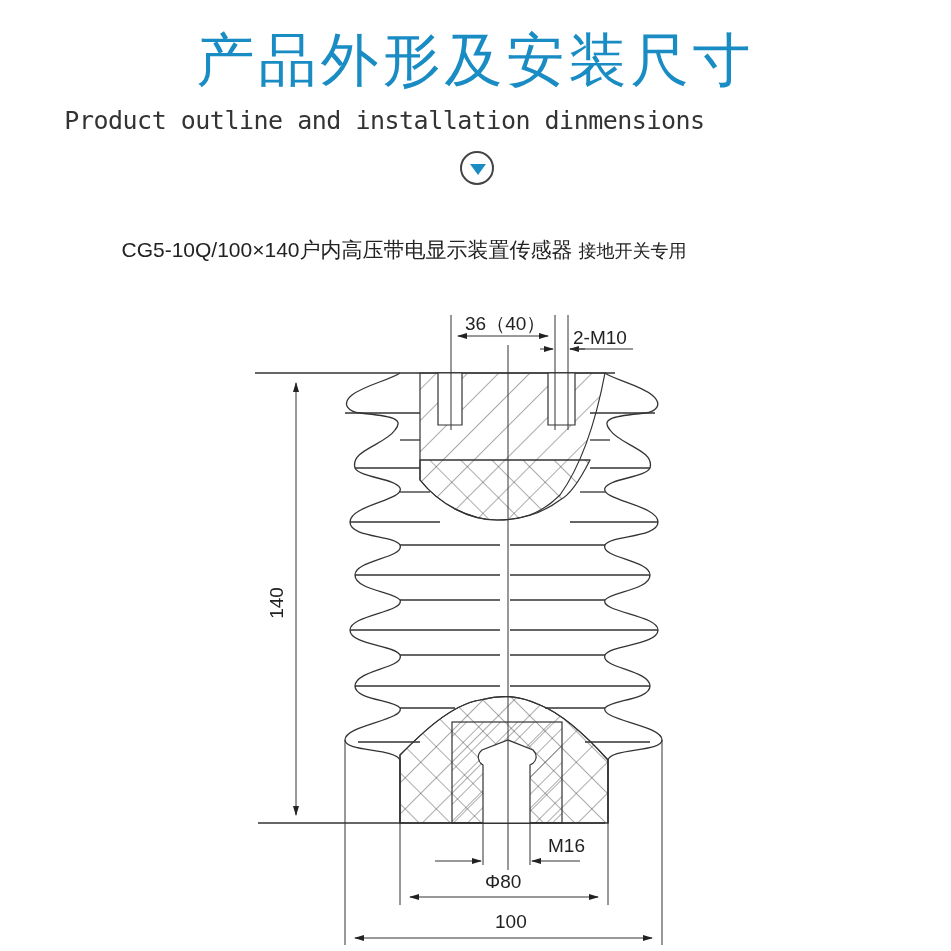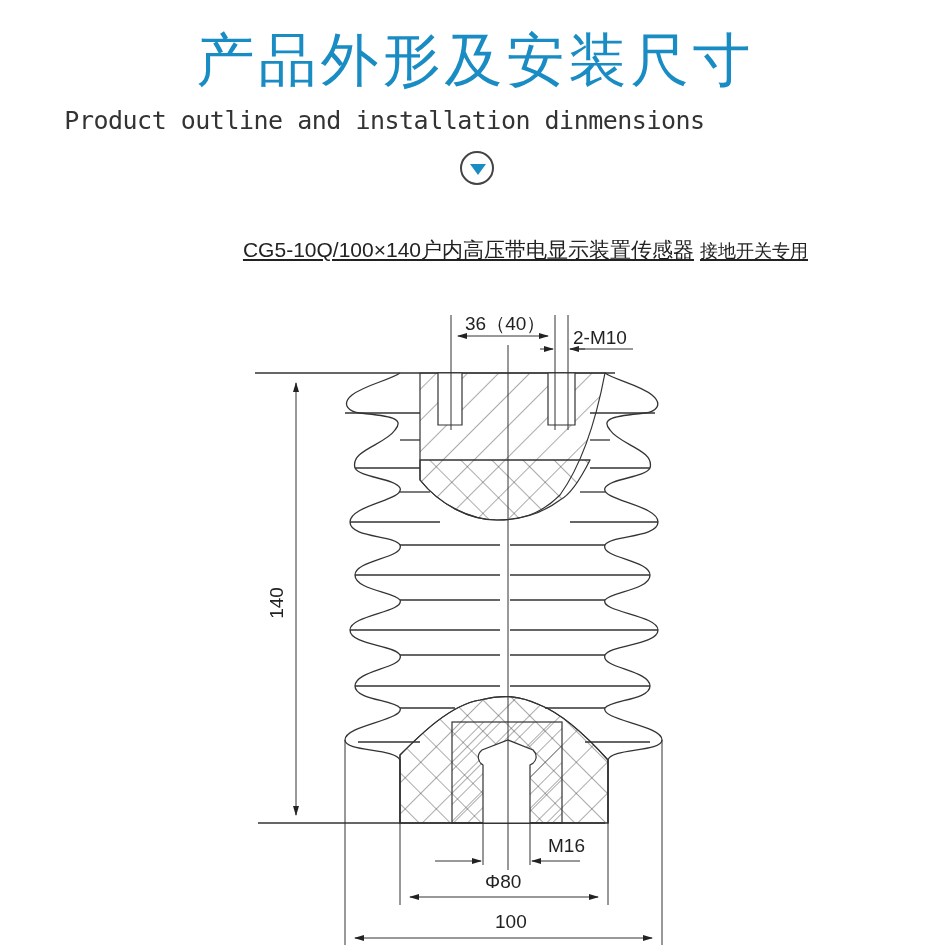--- a/index.html
+++ b/index.html
@@ -1,21 +1,21 @@
 <!DOCTYPE html>
 <html><head>
 <meta charset="utf-8">
 <style>
   html, body { margin: 0; padding: 0; background: #ffffff; }
   body { width: 951px; height: 951px; position: relative; overflow: hidden; font-family: "Liberation Sans", sans-serif; }
   .title-cn { position: absolute; top: 22px; left: 0; width: 951px; text-align: center; font-size: 58px; color: #1a8cc4; letter-spacing: 4px; font-family: "DejaVu Sans", sans-serif; }
   .title-en { position: absolute; top: 106px; left: 0; width: 769px; text-align: center; font-size: 25px; color: #333333; font-family: "DejaVu Sans Mono", monospace; letter-spacing: -0.5px; }
   .down-btn { position: absolute; top: 151px; left: 460px; width: 34px; height: 34px; border: 2px solid #444; border-radius: 50%; box-sizing: border-box; }
   .down-btn .tri { position: absolute; left: 8px; top: 11px; width: 0; height: 0; border-left: 8px solid transparent; border-right: 8px solid transparent; border-top: 11px solid #1a8cc4; }
-  .model { position: absolute; top: 236px; left: 0; width: 808px; text-align: right; font-size: 21px; color: #222; white-space: nowrap; text-decoration: underline; }
+  .model { position: absolute; top: 236px; left: 0; width: 808px; text-align: center; font-size: 21px; color: #222; white-space: nowrap; }
   .model .sub { font-size: 18px; margin-left: 6px; }
   svg.drawing { position: absolute; left: 0; top: 0; }
   svg text { font-family: "Liberation Sans", sans-serif; fill: #222; }
 </style>
 </head>
 <body>
 
 <div class="title-cn">产品外形及安装尺寸</div>
 <div class="title-en">Product outline and installation dinmensions</div>
 <div class="down-btn">

